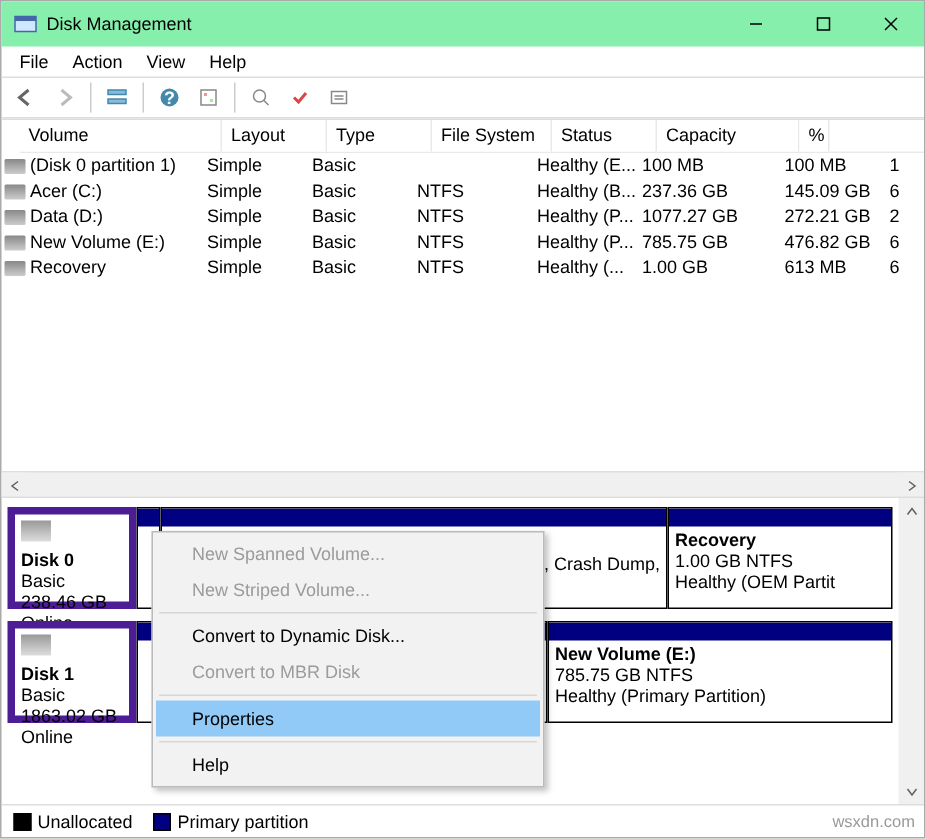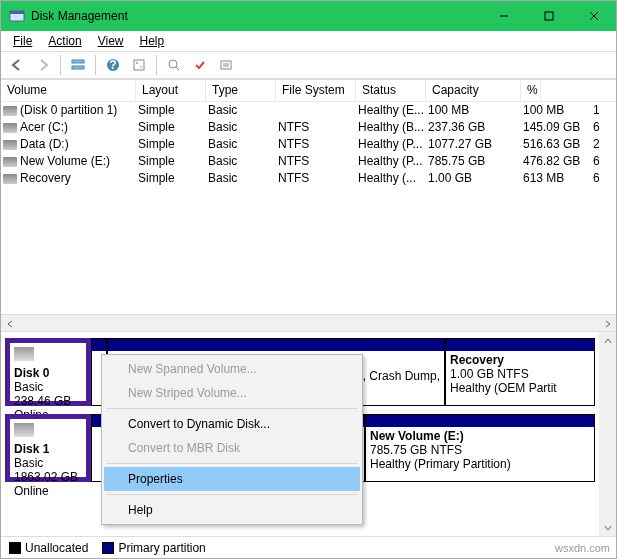--- a/index.html
+++ b/index.html
@@ -1,35 +1,35 @@
 <!DOCTYPE html>
 <html><head>
 <meta charset="utf-8">
 <style>
 * { box-sizing: border-box; margin: 0; padding: 0; font-family: "Segoe UI", Tahoma, sans-serif; font-size: 12px; }
 body { background: #fff; width: 617px; height: 559px; overflow: hidden; display: flex; flex-direction: column; border: 1px solid #aaa; position: relative; }
 
 
-.titlebar { height: 30px; display: flex; align-items: center; padding: 0 0 0 8px; background: #22c55e; }
+.titlebar { height: 30px; display: flex; align-items: center; padding: 0 0 0 8px; background: #86efac; }
 .titlebar .app-icon { width: 16px; height: 16px; margin-right: 6px; }
 .titlebar .title { flex: 1; color: #000; }
 .titlebar .win-btn { width: 45px; height: 30px; display: flex; align-items: center; justify-content: center; }
 
 
 .menubar { height: 20px; display: flex; align-items: center; padding: 0 4px; }
-.menubar .menu-item { padding: 2px 8px; cursor: default; text-decoration: underline; }
+.menubar .menu-item { padding: 2px 8px; cursor: default; }
 
 
 .toolbar { height: 28px; border-top: 1px solid #ddd; border-bottom: 1px solid #ddd; display: flex; align-items: center; padding: 0 4px; gap: 2px; }
 .toolbar .tb-btn { width: 24px; height: 22px; display: flex; align-items: center; justify-content: center; border: 1px solid transparent; }
 .toolbar .sep { width: 1px; height: 20px; background: #ccc; margin: 0 3px; }
 
 
 .vol-table { flex: 0 0 auto; border-top: 1px solid #ddd; }
-.vol-header { display: flex; height: 22px; border-bottom: 1px solid #e9e9e9; }
+.vol-header { display: flex; height: 22px; border-bottom: 1px solid #e9e9e9; margin-left: 12px; }
 .vol-header .col { border-right: 1px solid #e9e9e9; padding: 3px 6px; background: #fff; color: #000; text-align: left; font-weight: normal; cursor: default; overflow: hidden; white-space: nowrap; }
 .vol-body { height: 212px; overflow: hidden; }
 .vol-row { display: flex; height: 17px; }
 .vol-row .cell { padding: 1px 2px; overflow: hidden; white-space: nowrap; text-overflow: clip; }
 .vol-row .vol-icon { width: 14px; height: 10px; display: inline-block; vertical-align: middle; margin-right: 3px; background: linear-gradient(#888,#ccc); border-radius: 1px; }
 
 .c-vol { width: 135px; } .c-lay { width: 70px; } .c-typ { width: 70px; } .c-fs { width: 80px; } .c-stat { width: 70px; } .c-cap { width: 95px; } .c-free { width: 70px; } .c-pct { width: 20px; }
 
 
 .hscroll { height: 17px; background: #f0f0f0; display: flex; justify-content: space-between; border-top: 1px solid #ddd;}
@@ -189,21 +189,21 @@
         <div class="cell c-free">145.09 GB</div>
         <div class="cell c-pct">6</div>
       </div>
       <div class="vol-row">
         <div class="cell c-vol"><span class="vol-icon"></span>Data (D:)</div>
         <div class="cell c-lay">Simple</div>
         <div class="cell c-typ">Basic</div>
         <div class="cell c-fs">NTFS</div>
         <div class="cell c-stat">Healthy (P...</div>
         <div class="cell c-cap">1077.27 GB</div>
-        <div class="cell c-free">516.63 GB</div>
+        <div class="cell c-free">272.21 GB</div>
         <div class="cell c-pct">2</div>
       </div>
       <div class="vol-row">
         <div class="cell c-vol"><span class="vol-icon"></span>New Volume (E:)</div>
         <div class="cell c-lay">Simple</div>
         <div class="cell c-typ">Basic</div>
         <div class="cell c-fs">NTFS</div>
         <div class="cell c-stat">Healthy (P...</div>
         <div class="cell c-cap">785.75 GB</div>
         <div class="cell c-free">476.82 GB</div>

